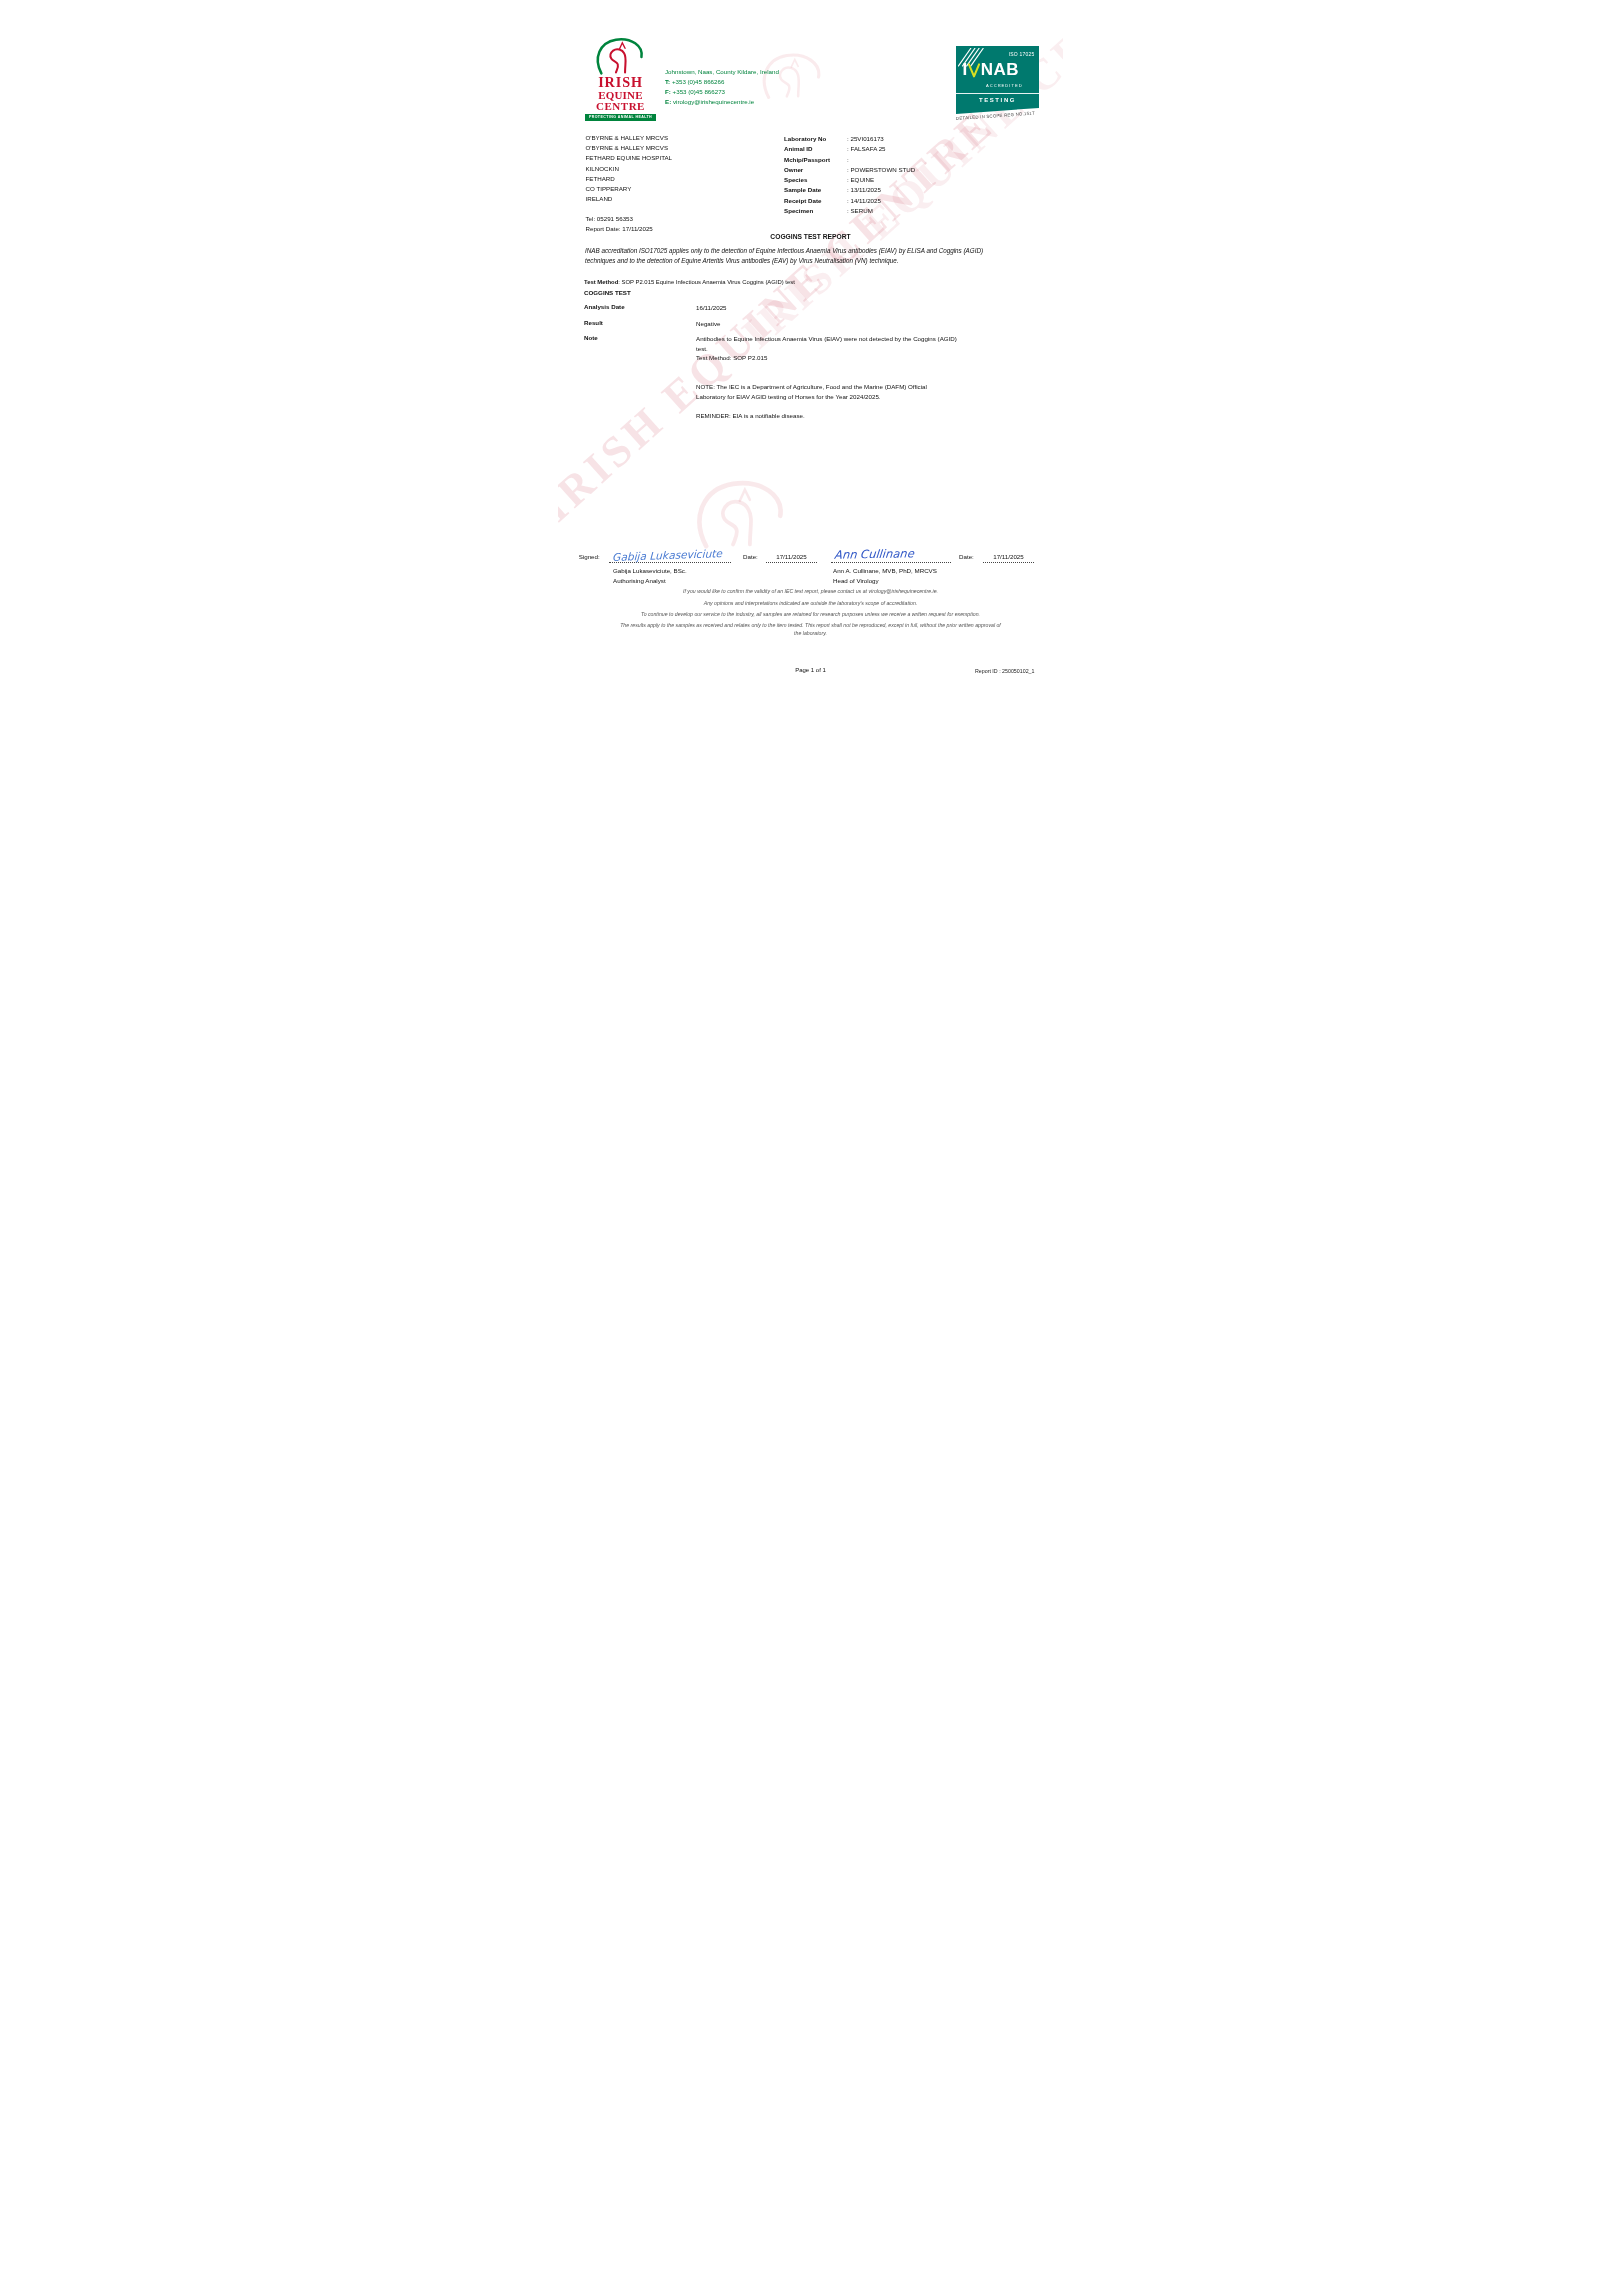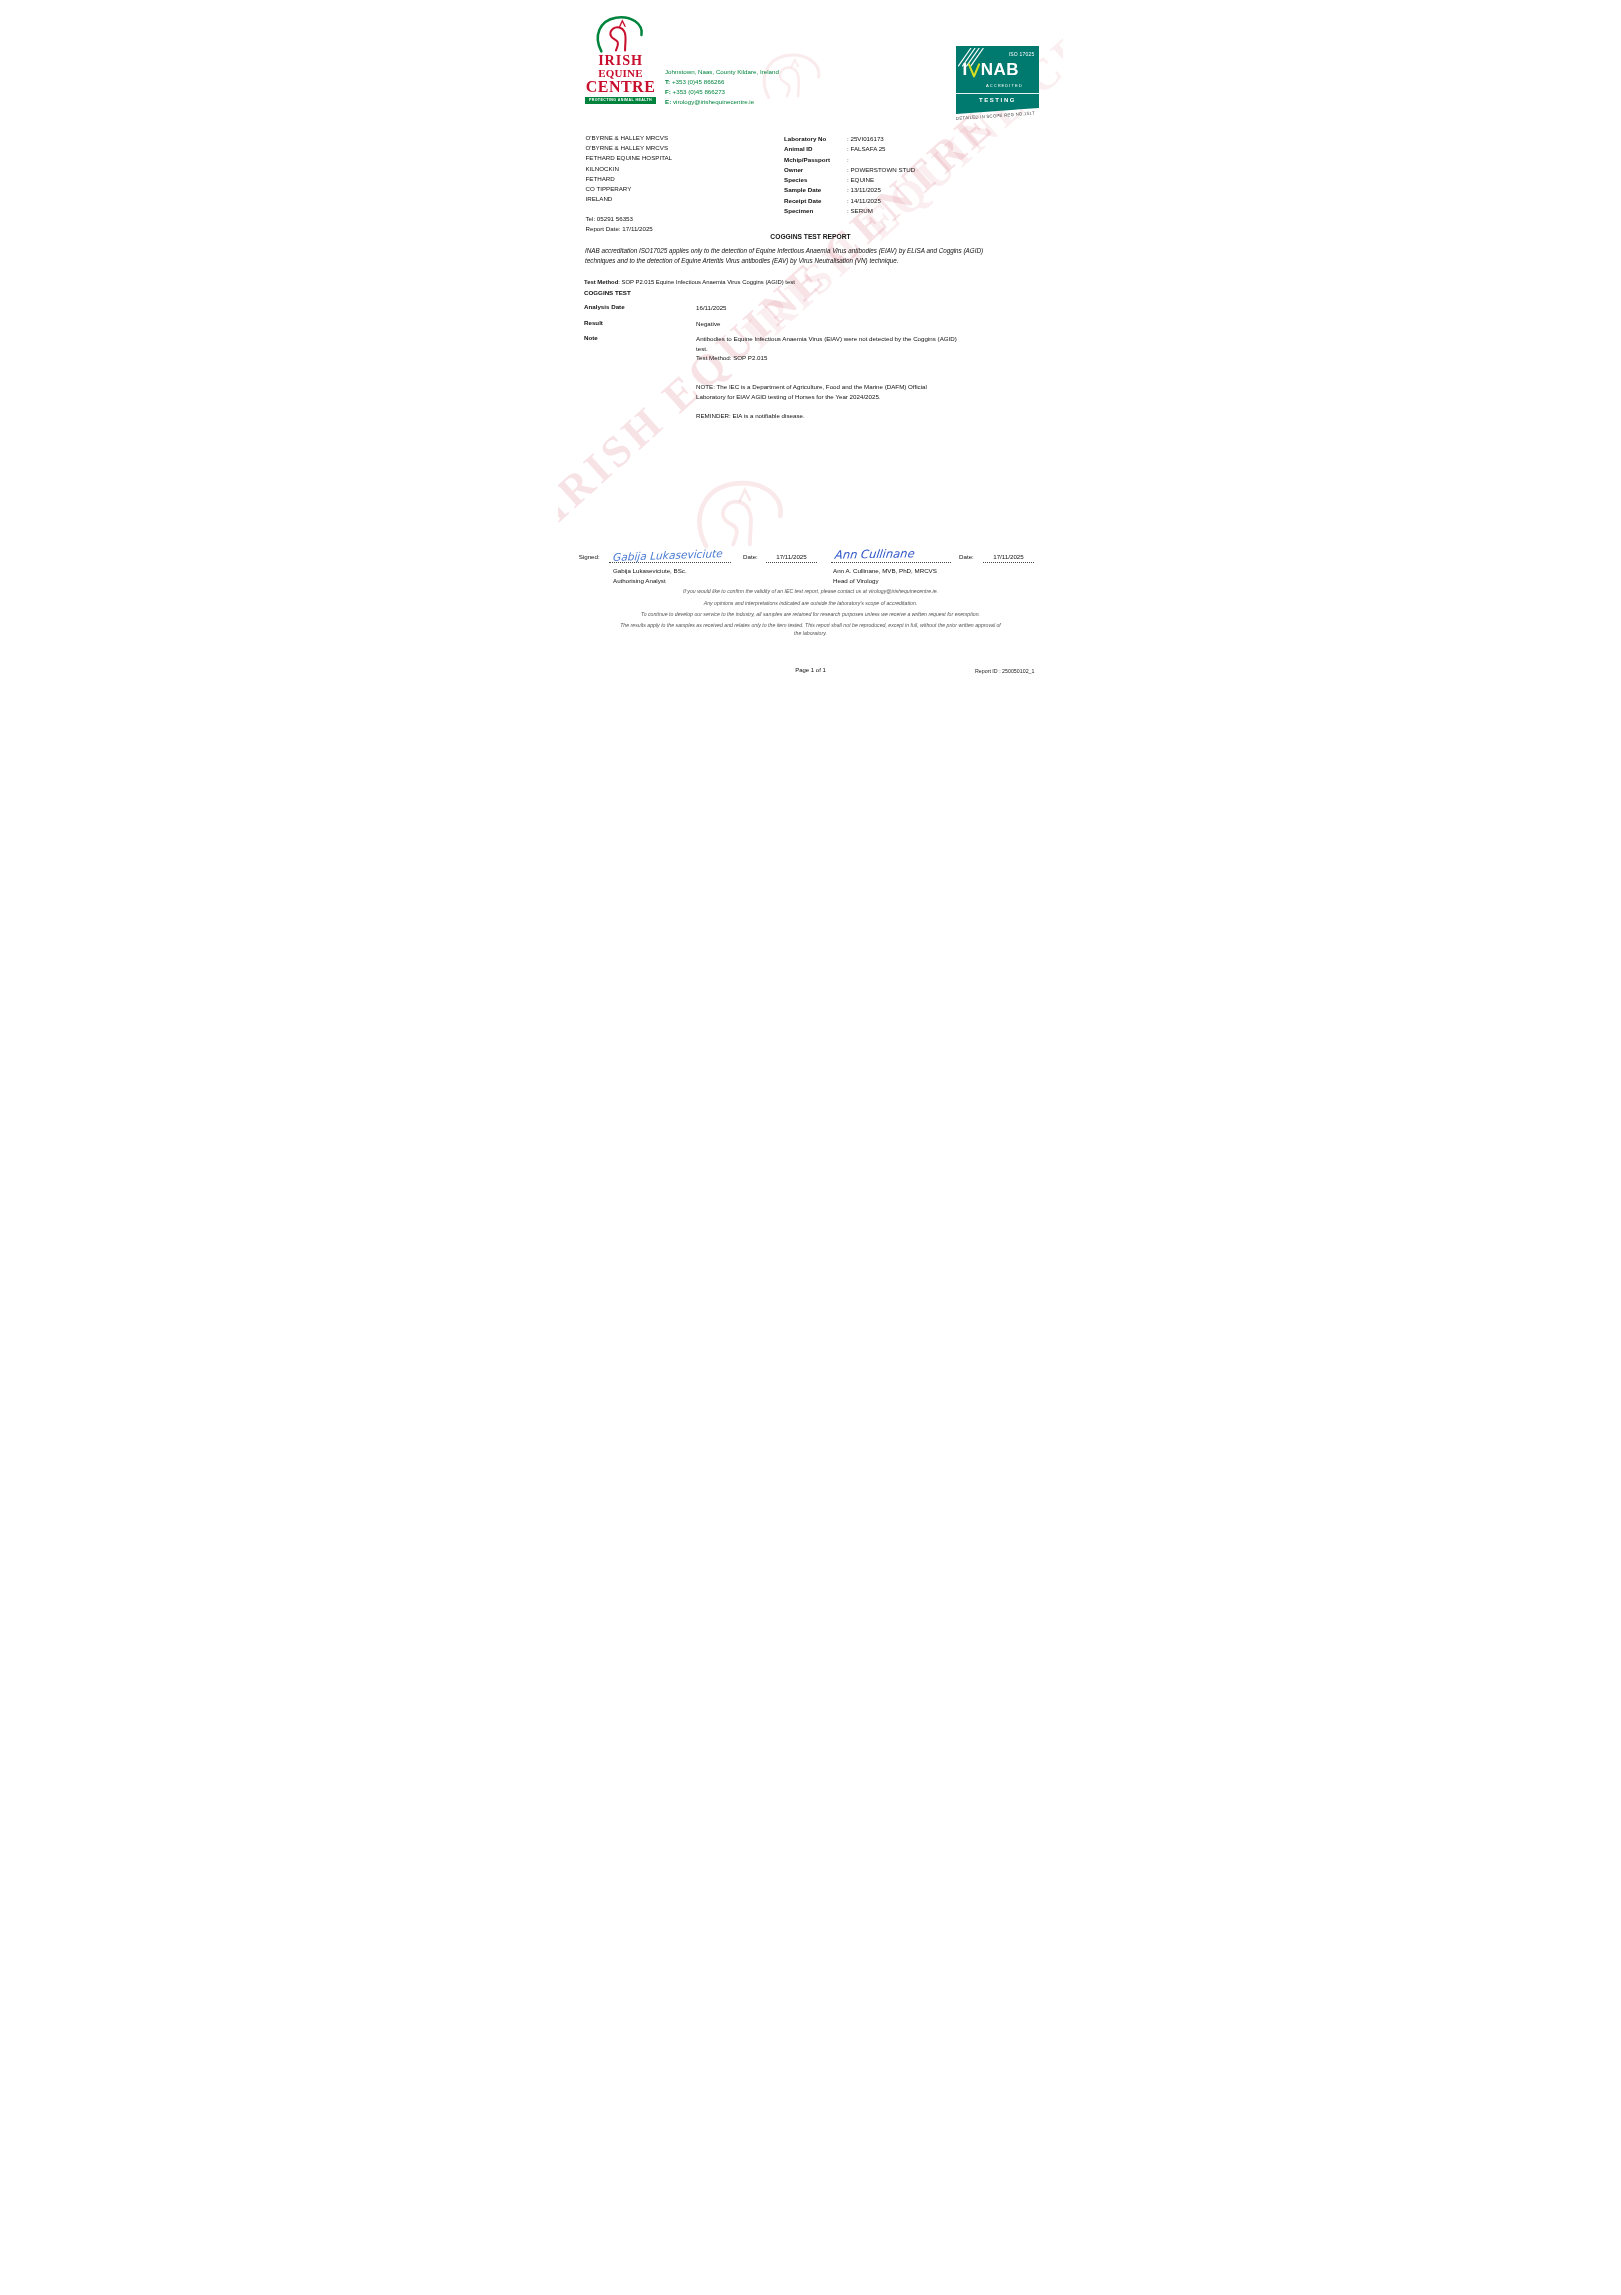--- a/index.html
+++ b/index.html
@@ -29,26 +29,26 @@
     color: rgba(197, 35, 58, 0.13);
     transform: rotate(-42deg);
     transform-origin: left top;
     pointer-events: none;
     user-select: none;
   }
   .wm-text.wm2 { color: rgba(197, 35, 58, 0.08); }
   .wm-horse { position: absolute; pointer-events: none; }
 
   
-  .logo-block { left: 27px; top: 14px; width: 71px; text-align: center; }
+  .logo-block { left: 27px; top: 36px; width: 71px; text-align: center; }
   .horse-logo { display: block; margin: 0 auto -0.9px auto; width: 55px; height: 41px; }
   .logo-word { font-family: "Liberation Serif", serif; font-weight: bold; color: #C8102E; line-height: 0.98; }
   .logo-word.w1 { font-size: 14.2px; letter-spacing: 0.9px; }
   .logo-word.w2 { font-size: 11px; letter-spacing: 0.2px; }
-  .logo-word.w3 { font-size: 16px; letter-spacing: 0.5px; }
+  .logo-word.w3 { font-size: 11px; letter-spacing: 0.5px; }
   .logo-tagline { margin-top: 2.3px; background: #00843D; color: #fff; font-size: 3.6px; font-weight: bold; letter-spacing: 0.4px; padding: 1.4px 0.9px; }
 
   
   .contact { left: 107px; top: 67px; color: #00843D; font-size: 6.2px; line-height: 1.62; }
   .contact .c-label { font-weight: bold; }
 
   
   .inab { left: 398px; top: 46px; width: 83px; }
   .inab-box { position: relative; background: #00796E; height: 68px; clip-path: polygon(0 0, 100% 0, 100% 91%, 0 100%); color: #fff; }
   .inab-stripes { position: absolute; top: 2.3px; left: 2.3px; width: 26px; height: 18.4px; }

